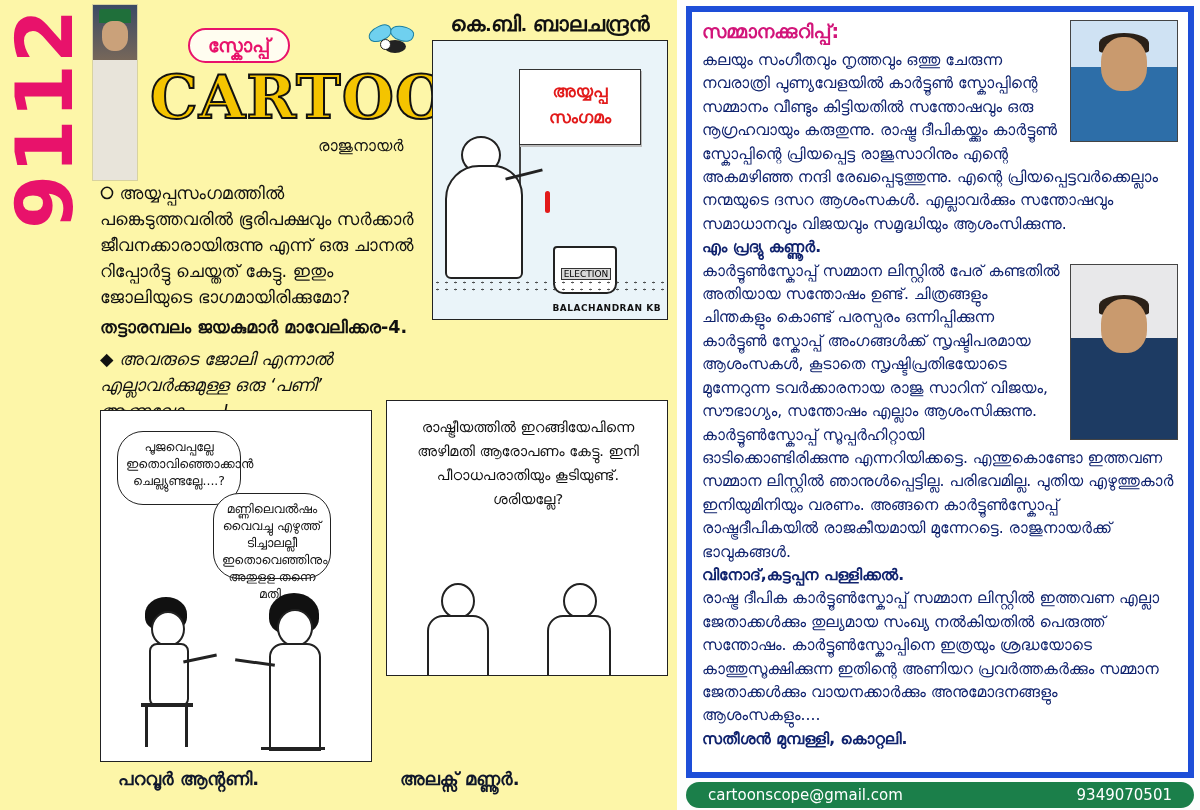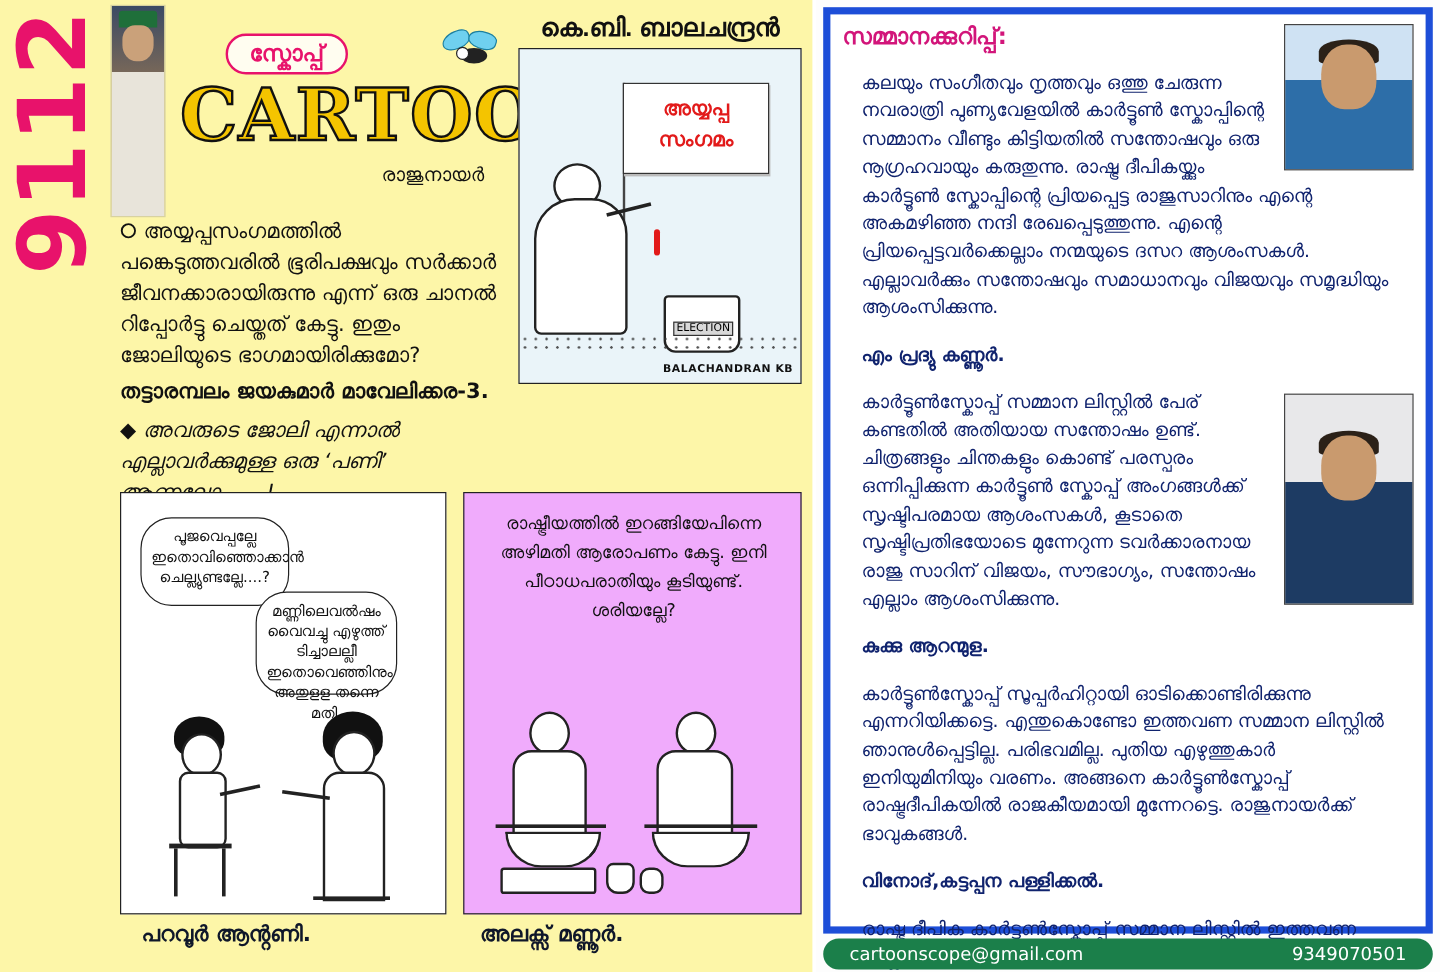--- a/index.html
+++ b/index.html
@@ -273,23 +273,23 @@
     position: absolute;
     left: 100px; top: 410px;
     width: 272px; height: 352px;
     background: #fff;
     border: 1px solid #222;
     box-sizing: border-box;
     overflow: hidden;
   }
   .panel-br {
     position: absolute;
-    left: 386px; top: 410px;
-    width: 282px; height: 352px;
-    background: #f0abfc;
+    left: 386px; top: 400px;
+    width: 282px; height: 276px;
+    background: #ffffff;
     border: 1px solid #222;
     box-sizing: border-box;
     overflow: hidden;
   }
   .bubble {
     position: absolute;
     border: 1.5px solid #222;
     border-radius: 26px;
     background: #fff;
     font-size: 12.5px;
@@ -350,21 +350,21 @@
     font-weight: bold;
     margin: 0 0 6px 0;
     font-family: "DejaVu Sans", sans-serif;
   }
   .right-body {
     font-size: 15.6px;
     line-height: 23.4px;
     color: #10236e;
     font-family: "DejaVu Sans", sans-serif;
   }
-  .right-body p { margin: 16px; }
+  .right-body p { margin: 0; }
   .signature {
     font-weight: bold;
     color: #10236e;
   }
   .photo {
     float: right;
     width: 108px;
     border: 1px solid #444;
     box-sizing: border-box;
     margin: 0 0 6px 10px;
@@ -447,21 +447,21 @@
       <div class="brush-arm"></div>
       <div class="bucket">
         <div class="label">ELECTION</div>
       </div>
       <div class="ground-dots"></div>
       <div class="sign-credit">BALACHANDRAN KB</div>
     </div>
 
     <div class="letter-block">
       <p>⭘ അയ്യപ്പസംഗമത്തിൽ പങ്കെടുത്തവരിൽ ഭൂരിപക്ഷവും സർക്കാർ ജീവനക്കാരായിരുന്നു എന്ന് ഒരു ചാനൽ റിപ്പോർട്ടു ചെയ്തത് കേട്ടു. ഇതും ജോലിയുടെ ഭാഗമായിരിക്കുമോ?</p>
-      <p class="letter-sign">തട്ടാരമ്പലം ജയകുമാർ മാവേലിക്കര-3.</p>
+      <p class="letter-sign">തട്ടാരമ്പലം ജയകുമാർ മാവേലിക്കര-4.</p>
       <p class="letter-reply">◆ അവരുടെ ജോലി എന്നാൽ എല്ലാവർക്കുമുള്ള ഒരു ‘പണി’ ആണല്ലോ.......!</p>
     </div>
 
     <div class="panel-bl">
       <div class="bubble bub-a">പൂജവെപ്പല്ലേ ഇതൊവിഞ്ഞൊക്കാൻ ചെല്ല്യുണ്ടല്ലേ....?</div>
       <div class="bubble bub-b">മണ്ണിലെവൽഷം വൈവച്ചു എഴുത്ത് ടിച്ചാലല്ലീ ഇതൊവെഞ്ഞിനും അതുളള തന്നെ മതി.</div>
 
       <div class="hair" style="left:44px; top:186px; width:42px; height:34px;"></div>
       <div class="fig head" style="left:50px; top:200px; width:30px; height:32px;"></div>
       <div class="line-el" style="left:48px; top:232px; width:36px; height:60px; border:2px solid #222; background:#fff; border-radius:8px;"></div>
@@ -507,21 +507,20 @@
     <div class="right-body">
       <p>കലയും സംഗീതവും നൃത്തവും ഒത്തു ചേരുന്ന നവരാത്രി പുണ്യവേളയിൽ കാർട്ടൂൺ സ്കോപ്പിന്റെ സമ്മാനം വീണ്ടും കിട്ടിയതിൽ സന്തോഷവും ഒരു നൂഗ്രഹവായും കരുതുന്നു. രാഷ്ട്ര ദീപികയ്ക്കും കാർട്ടൂൺ സ്കോപ്പിന്റെ പ്രിയപ്പെട്ട രാജുസാറിനും എന്റെ അകമഴിഞ്ഞ നന്ദി രേഖപ്പെടുത്തുന്നു. എന്റെ പ്രിയപ്പെട്ടവർക്കെല്ലാം നന്മയുടെ ദസറ ആശംസകൾ. എല്ലാവർക്കും സന്തോഷവും സമാധാനവും വിജയവും സമൃദ്ധിയും ആശംസിക്കുന്നു.</p>
       <p class="signature">എം പ്രദ്യു കണ്ണൂർ.</p>
 
       <div class="photo photo-2">
         <div class="phair"></div>
         <div class="pface"></div>
       </div>
 
       <p>കാർട്ടൂൺസ്കോപ്പ് സമ്മാന ലിസ്റ്റിൽ പേര് കണ്ടതിൽ അതിയായ സന്തോഷം ഉണ്ട്. ചിത്രങ്ങളും ചിന്തകളും കൊണ്ട് പരസ്പരം ഒന്നിപ്പിക്കുന്ന കാർട്ടൂൺ സ്കോപ്പ് അംഗങ്ങൾക്ക് സൃഷ്ടിപരമായ ആശംസകൾ, കൂടാതെ സൃഷ്ടിപ്രതിഭയോടെ മുന്നേറുന്ന ടവർക്കാരനായ രാജു സാറിന് വിജയം, സൗഭാഗ്യം, സന്തോഷം എല്ലാം ആശംസിക്കുന്നു.</p>
-      <p class="signature">കുക്കു ആറന്മുള.</p>
       <p>കാർട്ടൂൺസ്കോപ്പ് സൂപ്പർഹിറ്റായി ഓടിക്കൊണ്ടിരിക്കുന്നു എന്നറിയിക്കട്ടെ. എന്തുകൊണ്ടോ ഇത്തവണ സമ്മാന ലിസ്റ്റിൽ ഞാനുൾപ്പെട്ടില്ല. പരിഭവമില്ല. പുതിയ എഴുത്തുകാർ ഇനിയുമിനിയും വരണം. അങ്ങനെ കാർട്ടൂൺസ്കോപ്പ് രാഷ്ട്രദീപികയിൽ രാജകീയമായി മുന്നേറട്ടെ. രാജുനായർക്ക് ഭാവുകങ്ങൾ.</p>
       <p class="signature">വിനോദ്,കട്ടപ്പന പള്ളിക്കൽ.</p>
       <p>രാഷ്ട്ര ദീപിക കാർട്ടൂൺസ്കോപ്പ് സമ്മാന ലിസ്റ്റിൽ ഇത്തവണ എല്ലാ ജേതാക്കൾക്കും തുല്യമായ സംഖ്യ നൽകിയതിൽ പെരുത്ത് സന്തോഷം. കാർട്ടൂൺസ്കോപ്പിനെ ഇത്രയും ശ്രദ്ധയോടെ കാത്തുസൂക്ഷിക്കുന്ന ഇതിന്റെ അണിയറ പ്രവർത്തകർക്കും സമ്മാന ജേതാക്കൾക്കും വായനക്കാർക്കും അനുമോദനങ്ങളും ആശംസകളും....</p>
       <p class="signature">സതീശൻ മുമ്പള്ളി, കൊറ്റലി.</p>
     </div>
   </div>
 
   <div class="footer-bar">
     <span>cartoonscope@gmail.com</span>
     <span>9349070501</span>

